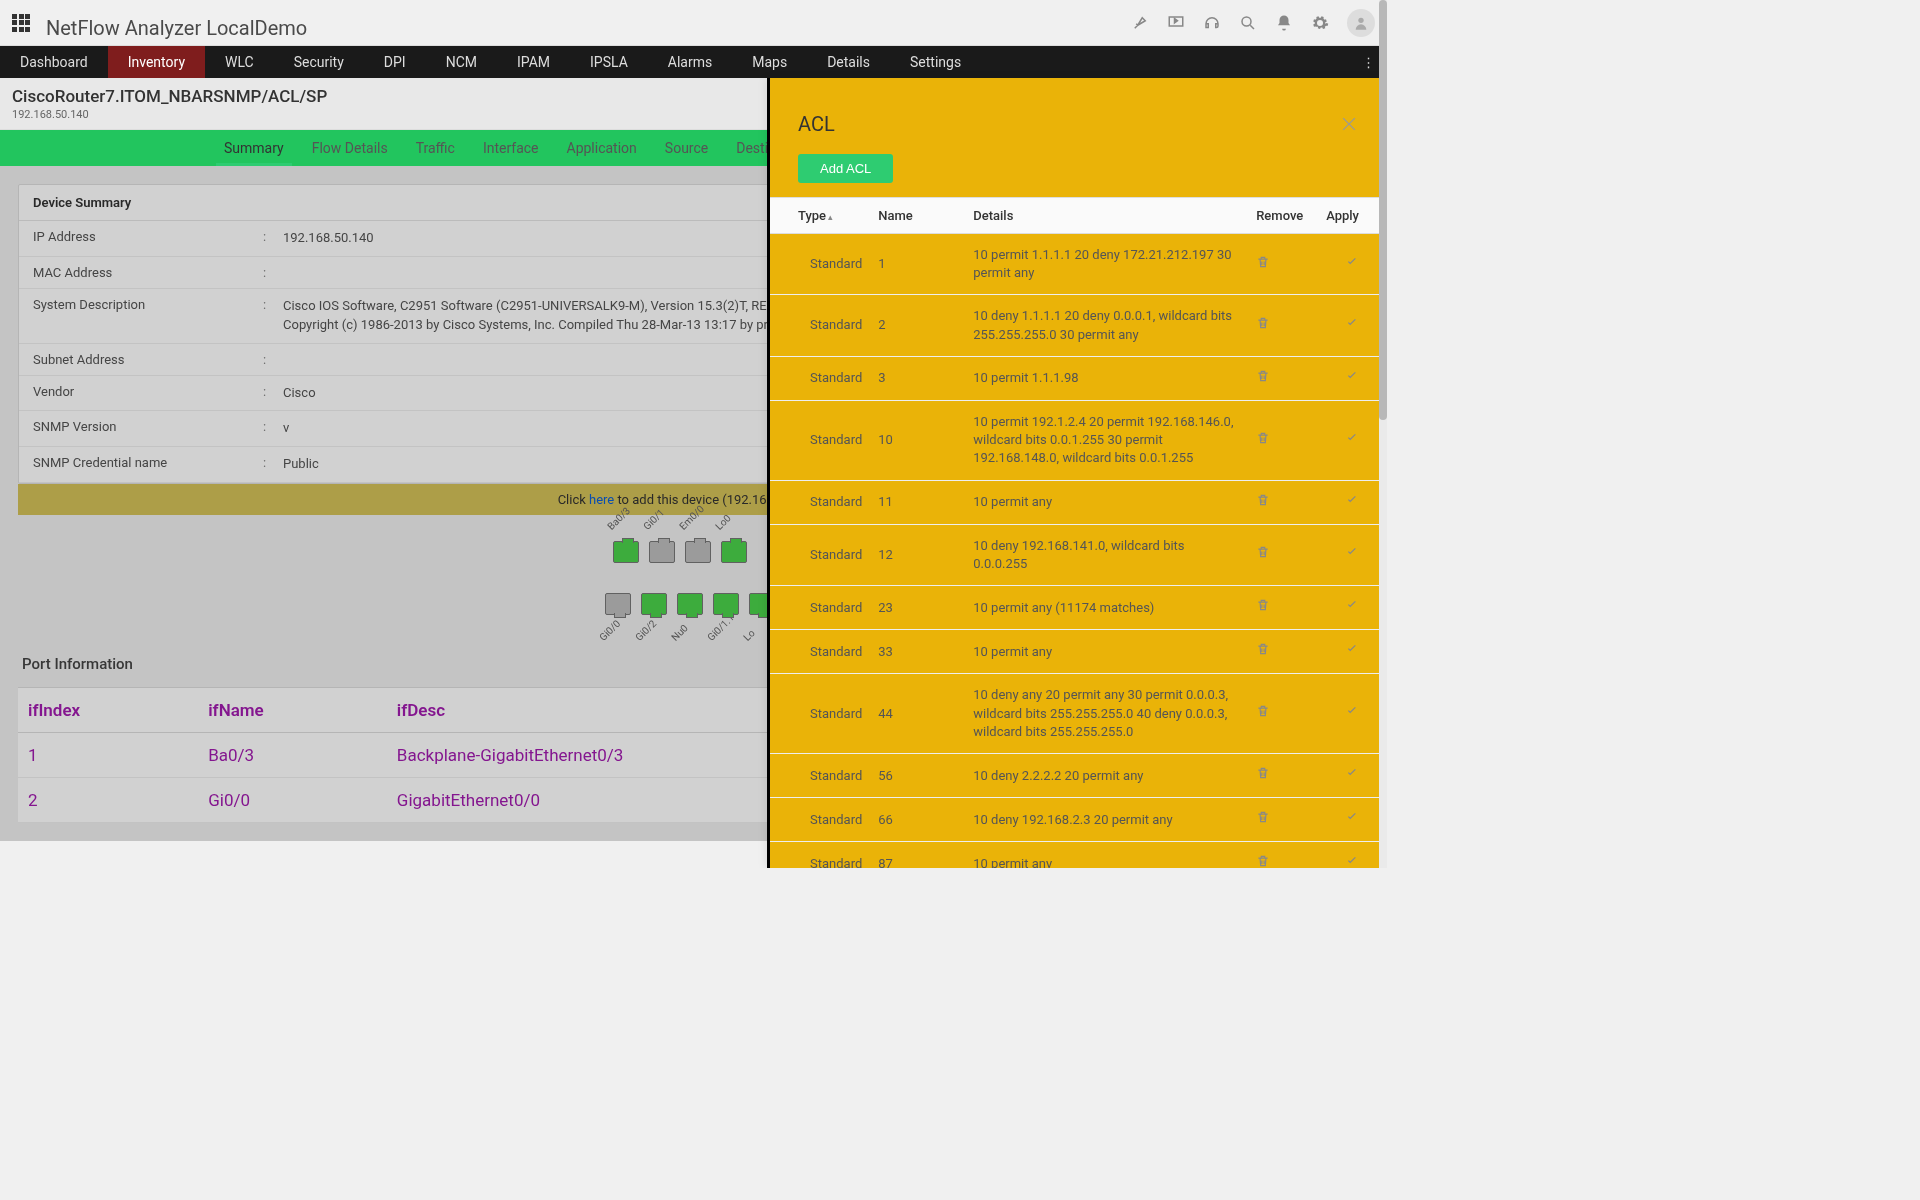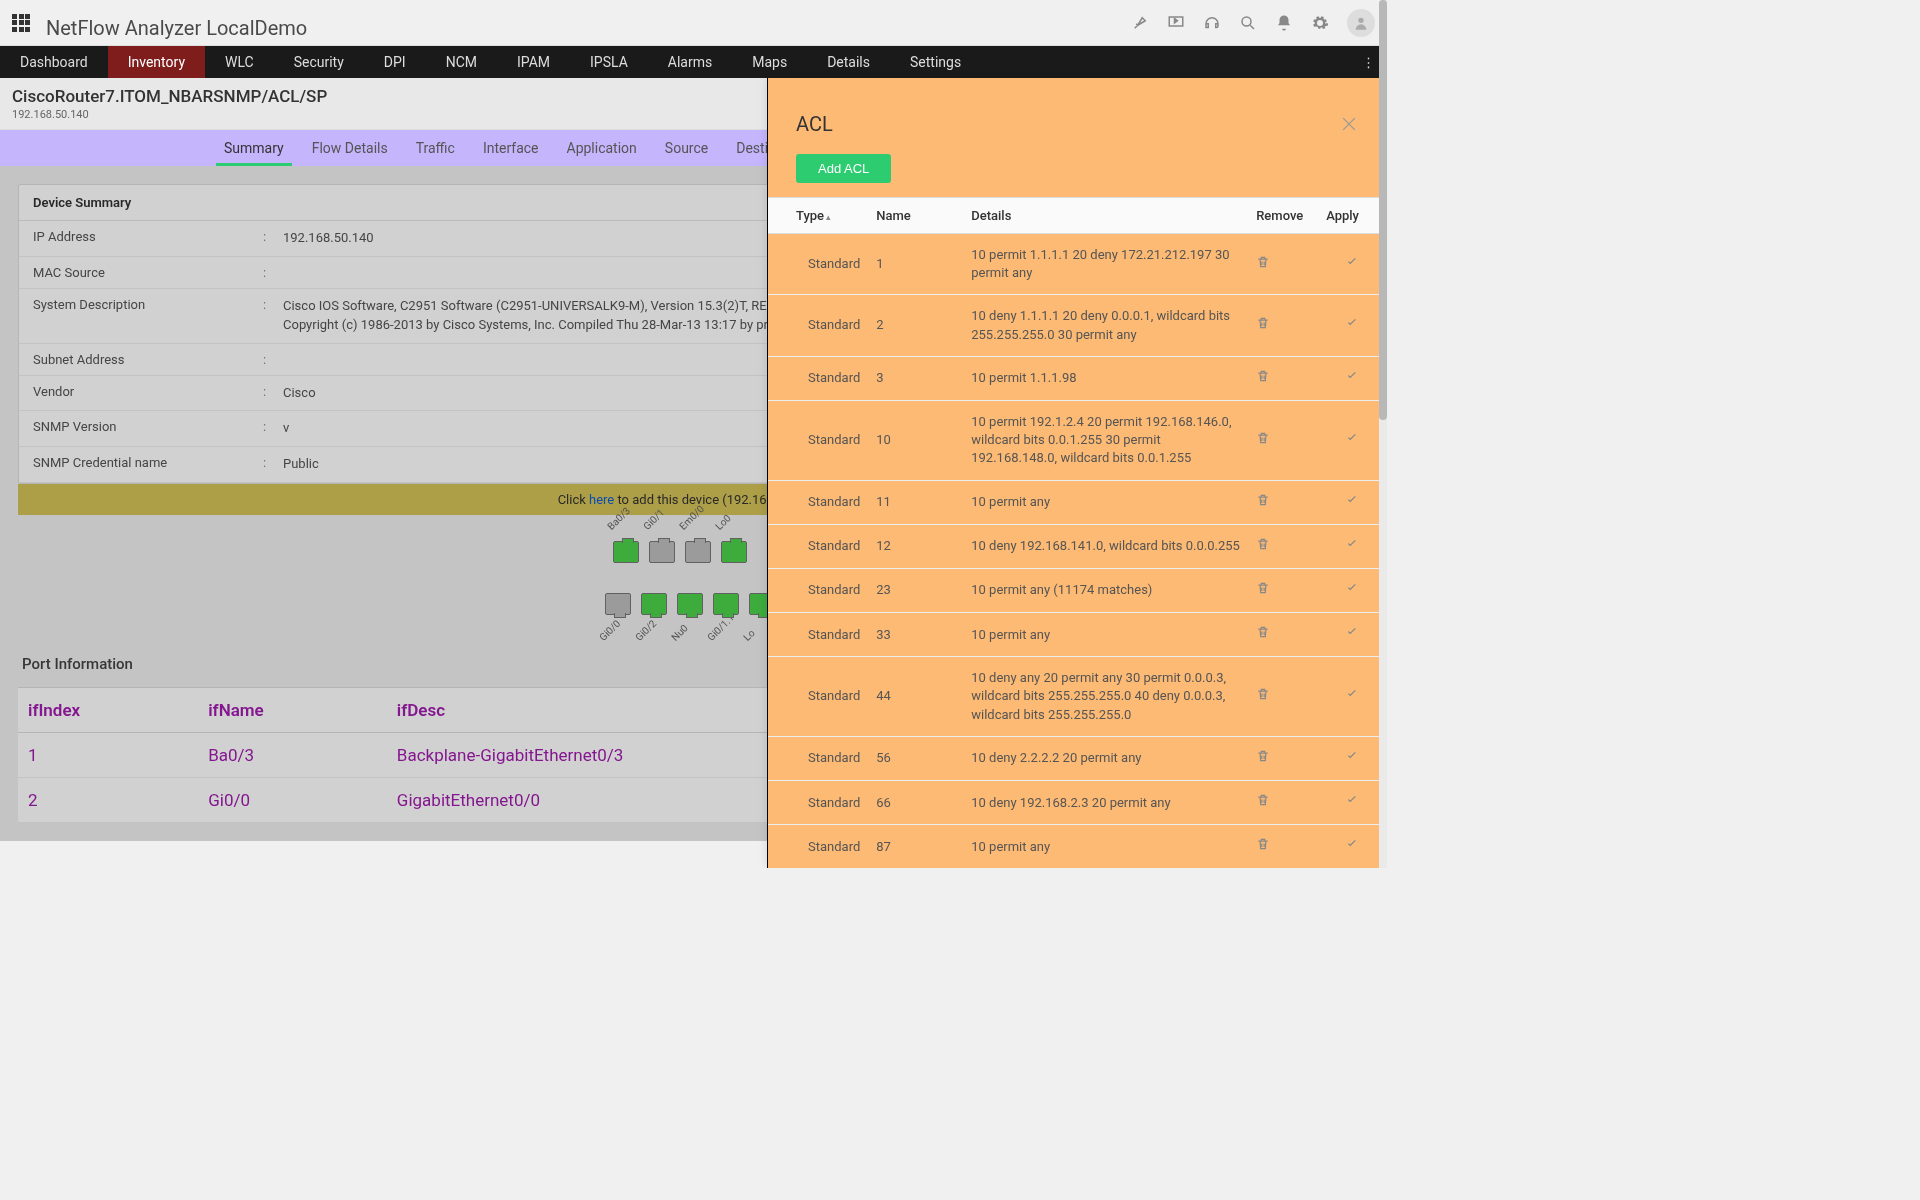--- a/index.html
+++ b/index.html
@@ -15,21 +15,21 @@
 
 .nav-bar { height: 32px; background: #1a1a1a; display: flex; align-items: stretch; }
 .nav-item { padding: 0 20px; color: #ddd; font-size: 14px; display: flex; align-items: center; cursor: pointer; }
 .nav-item.active { background: #7f1d1d; color: #fff; }
 .nav-more { margin-left: auto; padding: 0 12px; color: #ddd; display: flex; align-items: center; cursor: pointer; }
 
 .breadcrumb-bar { background: #e8e8e8; padding: 8px 12px; border-bottom: 1px solid #ddd; }
 .bc-title { font-size: 17px; color: #333; font-weight: 500; }
 .bc-ip { font-size: 11px; color: #666; margin-top: 2px; }
 
-.sub-tabs { background: #c4b5fd; padding: 0 15px; display: flex; gap: 0; }
+.sub-tabs { background: #22c55e; padding: 0 15px; display: flex; gap: 0; }
 .sub-tab { padding: 10px 14px; color: #555; font-size: 14px; cursor: pointer; position: relative; }
 .sub-tab.active { color: #333; }
 .sub-tab.active::after { content:''; position:absolute; left:6px; right:6px; bottom:0; height:3px; background:#2ecc71; }
 
 .page-body { position: relative; padding: 18px; }
 .dim-overlay { position: absolute; inset: 0; background: rgba(0,0,0,0.18); z-index: 5; pointer-events: none; }
 
 .panel { background: #fff; border: 1px solid #ddd; border-radius: 2px; }
 .panel-header { padding: 10px 14px; font-weight: 600; color: #333; border-bottom: 1px solid #e5e5e5; font-size: 13px;}
 .summary-grid { display: flex; }
@@ -55,21 +55,21 @@
 .port.bot::before { content:''; position:absolute; bottom:-4px; left:8px; width:10px; height:4px; background:inherit; border:1px solid #777; border-top:none; }
 
 .port-info { margin-top: 40px; }
 .port-info h3 { font-size: 15px; font-weight: 500; color: #444; margin-bottom: 14px; padding-left: 4px;}
 .ptable { width: 100%; border-collapse: collapse; background:#fff; }
 .ptable th, .ptable td { text-align: left; padding: 12px 10px; font-size: 17px; color:#a21caf; }
 .ptable th { font-weight: 600; border-bottom: 1px solid #ddd; border-top: 1px solid #ddd;}
 .ptable td { border-bottom: 1px solid #eee; }
 
 
-.acl-panel { position: absolute; top: 78px; right: 0; bottom: 0; width: 620px; background: #fdba74; z-index: 20; border-left: 1px solid #000000; box-shadow: -2px 0 8px rgba(0,0,0,0.08); display:flex; flex-direction:column; }
+.acl-panel { position: absolute; top: 78px; right: 0; bottom: 0; width: 620px; background: #eab308; z-index: 20; border-left: 3px solid #000000; box-shadow: -2px 0 8px rgba(0,0,0,0.08); display:flex; flex-direction:column; }
 .acl-head { padding: 34px 28px 18px; display:flex; align-items:center; }
 .acl-head h2 { font-size: 20px; font-weight: 400; color: #333; }
 .acl-close { margin-left:auto; width:20px; height:20px; color:#999; cursor:pointer; }
 .acl-actions { padding: 0 28px 14px; display:flex; justify-content:flex-start; }
 .add-acl-btn { background:#2ecc71; color:#fff; border:none; padding:7px 22px; font-size:13px; border-radius:3px; cursor:pointer; }
 .acl-table-wrap { flex:1; overflow-y:auto; }
 .acl-table { width:100%; border-collapse:collapse; }
 .acl-table th { text-align:left; padding:10px 8px; font-size:13px; font-weight:500; color:#333; border-bottom:1px solid #ddd; border-top:1px solid #ddd; background:#fafafa;}
 .acl-table th:first-child { padding-left:28px; }
 .acl-table th:last-child { padding-right:28px; text-align:right;}
@@ -180,21 +180,21 @@
   <div class="panel">
     <div class="panel-header">Device Summary</div>
     <div class="summary-grid">
       <div class="summary-col" id="sum-left">
           <div class="srow">
             <div class="lab">IP Address</div>
             <div class="colon">:</div>
             <div class="val">192.168.50.140</div>
           </div>
           <div class="srow">
-            <div class="lab">MAC Source</div>
+            <div class="lab">MAC Address</div>
             <div class="colon">:</div>
             <div class="val"></div>
           </div>
           <div class="srow">
             <div class="lab">System Description</div>
             <div class="colon">:</div>
             <div class="val">Cisco IOS Software, C2951 Software (C2951-UNIVERSALK9-M), Version 15.3(2)T, RELEASE SOFTWARE (fc3) Technical Support: http://www.cisco.com/techsupport Copyright (c) 1986-2013 by Cisco Systems, Inc. Compiled Thu 28-Mar-13 13:17 by prod_rel_team</div>
           </div>
           <div class="srow">
             <div class="lab">Subnet Address</div>

